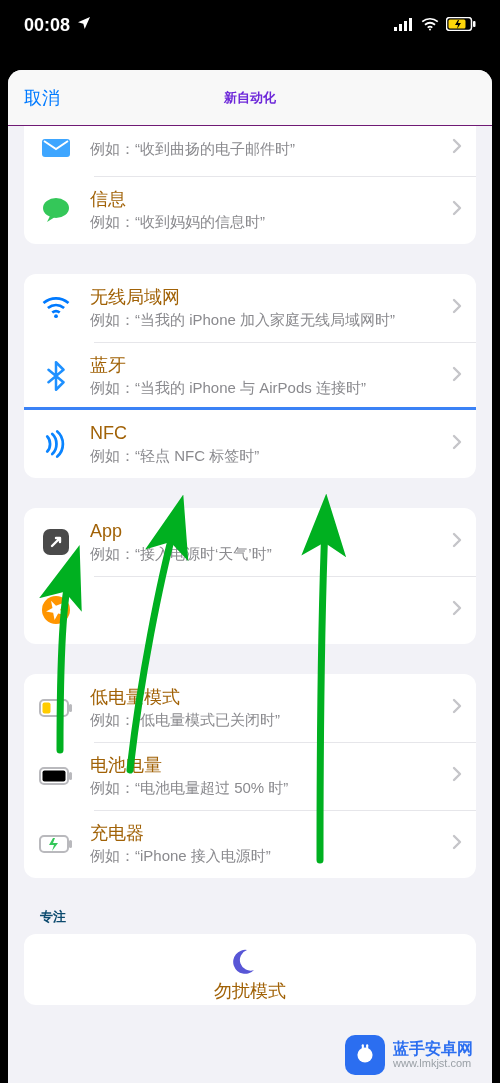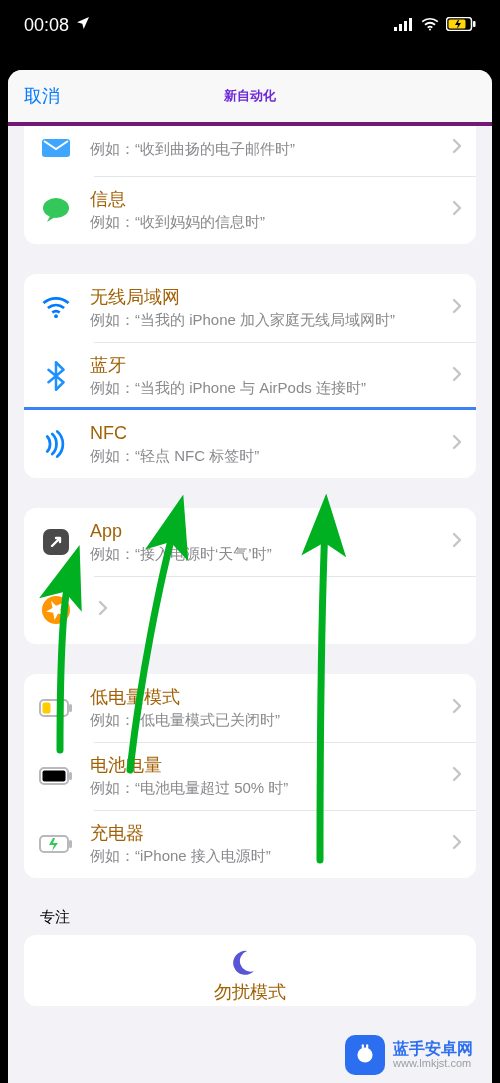--- a/index.html
+++ b/index.html
@@ -1,35 +1,35 @@
 <!DOCTYPE html>
 <html><head>
 <meta charset="utf-8">
 <style>
 * { margin: 0; padding: 0; box-sizing: border-box; -webkit-font-smoothing: antialiased; }
 html, body { width: 500px; height: 1083px; font-family: -apple-system, "Helvetica Neue", Arial, sans-serif; background: #000; overflow: hidden; }
 .viewport { position: relative; width: 500px; height: 1083px; background: #000; }
-.status-bar { height: 50px; display: flex; align-items: center; justify-content: space-between; padding: 0 24px; color: #fff; font-size: 18px; font-weight: 400; }
+.status-bar { height: 50px; display: flex; align-items: center; justify-content: space-between; padding: 0 24px; color: #fff; font-size: 18px; font-weight: 700; }
 .status-left { display: flex; align-items: center; gap: 6px; }
 .status-right { display: flex; align-items: center; gap: 6px; }
 .sheet { position: absolute; top: 70px; left: 8px; right: 8px; bottom: 0; background: #f2f2f7; border-radius: 14px 14px 0 0; overflow: hidden; }
-.sheet-header { height: 56px; display: flex; align-items: center; justify-content: center; position: relative; background: #f8f8f8; border-bottom: 4px solid #701a75; }
+.sheet-header { height: 56px; display: flex; align-items: center; justify-content: center; position: relative; background: #f8f8f8; border-bottom: 1px solid #701a75; }
 .sheet-cancel { position: absolute; left: 16px; color: #007aff; font-size: 18px; }
 .sheet-title { font-size: 13px; font-weight: 600; color: #6d28d9; }
 .scroll { height: calc(100% - 56px); overflow-y: auto; padding-bottom: 40px; }
 .group { margin: 0 16px 30px 16px; background: #fff; border-radius: 12px; overflow: hidden; }
 .group.first { margin-top: 0; border-top-left-radius: 0; border-top-right-radius: 0; }
-.row { display: flex; align-items: center; padding: 10px 14px 10px 14px; min-height: 68px; position: relative; }
+.row { display: flex; align-items: center; padding: 10px 14px 10px 14px; min-height: 68px; position: relative; justify-content: space-between; }
 .row + .row::before { content: ""; position: absolute; top: 0; left: 70px; right: 0; height: 1px; background: #e6e6ea; }
 .row .icn { width: 36px; height: 36px; flex: 0 0 36px; display: flex; align-items: center; justify-content: center; margin-right: 16px; }
 .row .texts { flex: 1; min-width: 0; }
 .row .ttl { font-size: 18px; font-weight: 400; color: #a16207; line-height: 1.25; }
 .row .sub { font-size: 15px; color: #8a8a8e; line-height: 1.25; margin-top: 2px; }
 .row .chev { color: #c5c5c9; flex: 0 0 auto; margin-left: 8px; }
-.section-label { font-size: 15px; color: #000000; margin: 0 32px 8px 32px; }
+.section-label { font-size: 13px; color: #0c4a6e; margin: 0 32px 8px 32px; font-weight: bold; }
 .highlight-nfc { border: 3px solid #3b82f6; border-radius: 3px; margin: -3px; position: relative; }
 
 .arrows { position: absolute; inset: 0; pointer-events: none; }
 
 .watermark { position: absolute; right: 17px; bottom: 0; display: flex; align-items: center; gap: 8px; padding: 8px 10px; }
 .watermark .wm-icon { width: 40px; height: 40px; border-radius: 10px; background: #2b6ef0; display: flex; align-items: center; justify-content: center; }
 .watermark .wm-txt { display: flex; flex-direction: column; line-height: 1.05; }
 .watermark .wm-t1 { color: #2b6ef0; font-size: 16px; font-weight: 700; }
 .watermark .wm-t2 { color: #9aa0a6; font-size: 11px; }
 </style>

